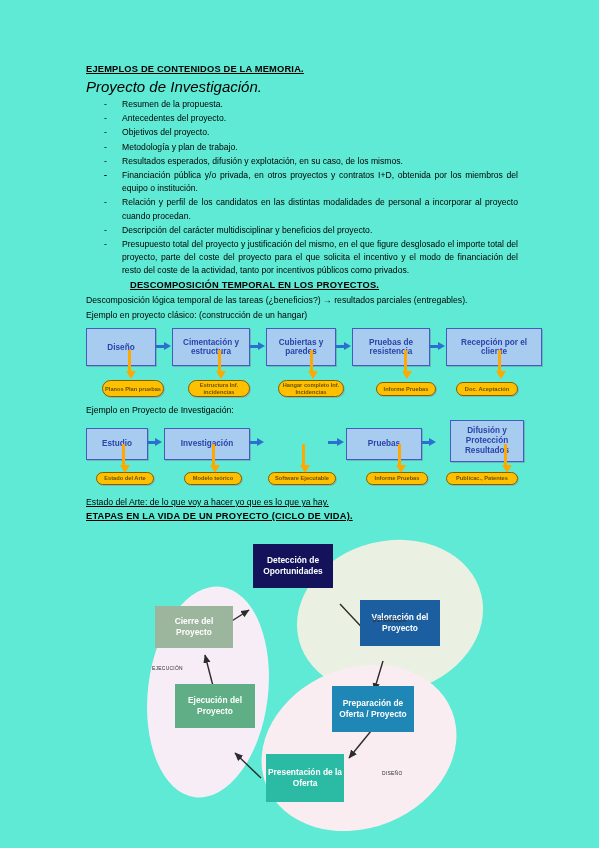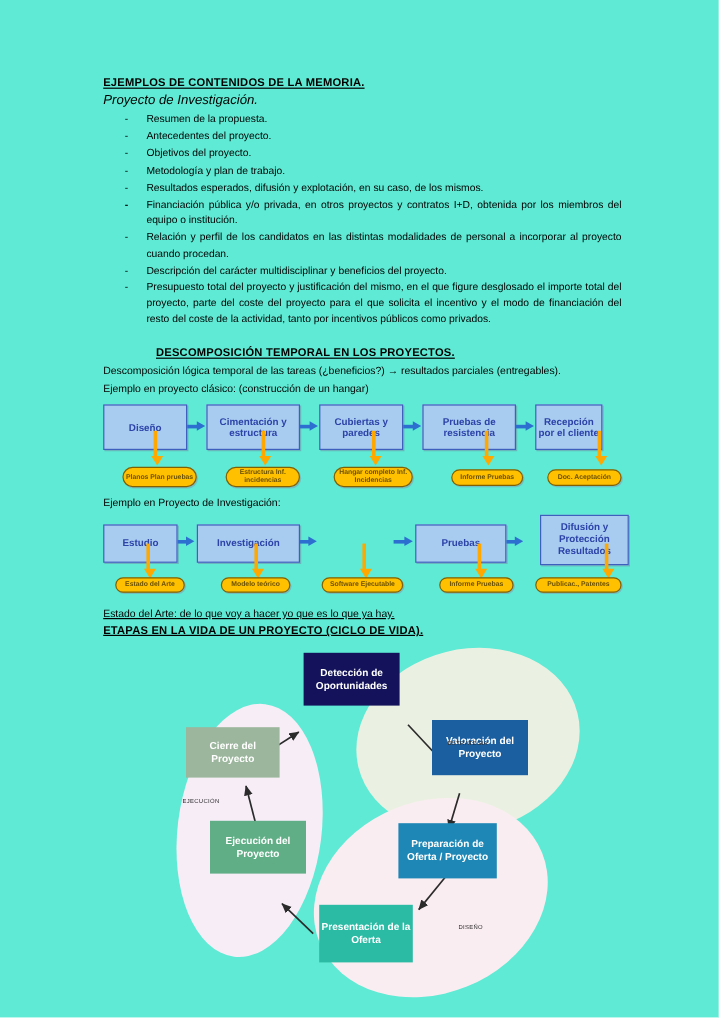--- a/index.html
+++ b/index.html
@@ -23,21 +23,21 @@
   }
 
   h1.heading{
     font-size:9.3px;
     font-weight:bold;
     margin:0 0 4px 0;
     letter-spacing:.02em;
     text-decoration:underline;
   }
   .subtitle-italic{
-    font-size:11px;
+    font-size:15px;
     font-style:italic;
     margin:0 0 3px 0;
   }
 
   ul.dashlist{
     list-style:none;
     margin:0;padding:0;
   }
   ul.dashlist li{
     position:relative;
@@ -200,31 +200,31 @@
       <li><span class="dash">-</span><span>Objetivos del proyecto.</span></li>
       <li><span class="dash">-</span><span>Metodología y plan de trabajo.</span></li>
       <li><span class="dash">-</span><span>Resultados esperados, difusión y explotación, en su caso, de los mismos.</span></li>
       <li><span class="dash">-</span></li>
       <li><span class="dash">-</span><span>Financiación pública y/o privada, en otros proyectos y contratos I+D, obtenida por los miembros del equipo o institución.</span></li>
       <li><span class="dash">-</span><span>Relación y perfil de los candidatos en las distintas modalidades de personal a incorporar al proyecto cuando procedan.</span></li>
       <li><span class="dash">-</span><span>Descripción del carácter multidisciplinar y beneficios del proyecto.</span></li>
       <li><span class="dash">-</span><span>Presupuesto total del proyecto y justificación del mismo, en el que figure desglosado el importe total del proyecto, parte del coste del proyecto para el que solicita el incentivo y el modo de financiación del resto del coste de la actividad, tanto por incentivos públicos como privados.</span></li>
     </ul>
 
-    <h1 class="heading" style="margin-top:16px;padding-left:44px;">DESCOMPOSICIÓN TEMPORAL EN LOS PROYECTOS.</h1>
+    <h1 class="heading" style="margin-top:2px;padding-left:44px;">DESCOMPOSICIÓN TEMPORAL EN LOS PROYECTOS.</h1>
     <p class="para">Descomposición lógica temporal de las tareas (¿beneficios?)  →  resultados parciales (entregables).</p>
     <p class="para nj">Ejemplo en proyecto clásico: (construcción de un hangar)</p>
 
     <div class="flow" style="height:72px;">
 
       <div class="fbox" style="left:0px;   top:2px; width:70px; height:38px;">Diseño</div>
       <div class="fbox" style="left:86px;  top:2px; width:78px; height:38px;">Cimentación y estructura</div>
       <div class="fbox" style="left:180px; top:2px; width:70px; height:38px;">Cubiertas y paredes</div>
       <div class="fbox" style="left:266px; top:2px; width:78px; height:38px;">Pruebas de resistencia</div>
-      <div class="fbox" style="left:360px; top:2px; width:56px; height:38px;">Recepción por el cliente</div>
+      <div class="fbox" style="left:360px; top:2px; width:96px; height:38px;">Recepción por el cliente</div>
 
       <div class="harrow" style="left:70px;  top:19px; width:9px;"></div>
       <div class="harrow" style="left:164px; top:19px; width:9px;"></div>
       <div class="harrow" style="left:250px; top:19px; width:9px;"></div>
       <div class="harrow" style="left:344px; top:19px; width:9px;"></div>
 
       <div class="elbow" style="left:42px;  top:24px; height:22px;">
           <span class="htail" style="width:-0px;"></span>
         </div>
       <div class="elbow" style="left:132px; top:24px; height:22px;"></div>

